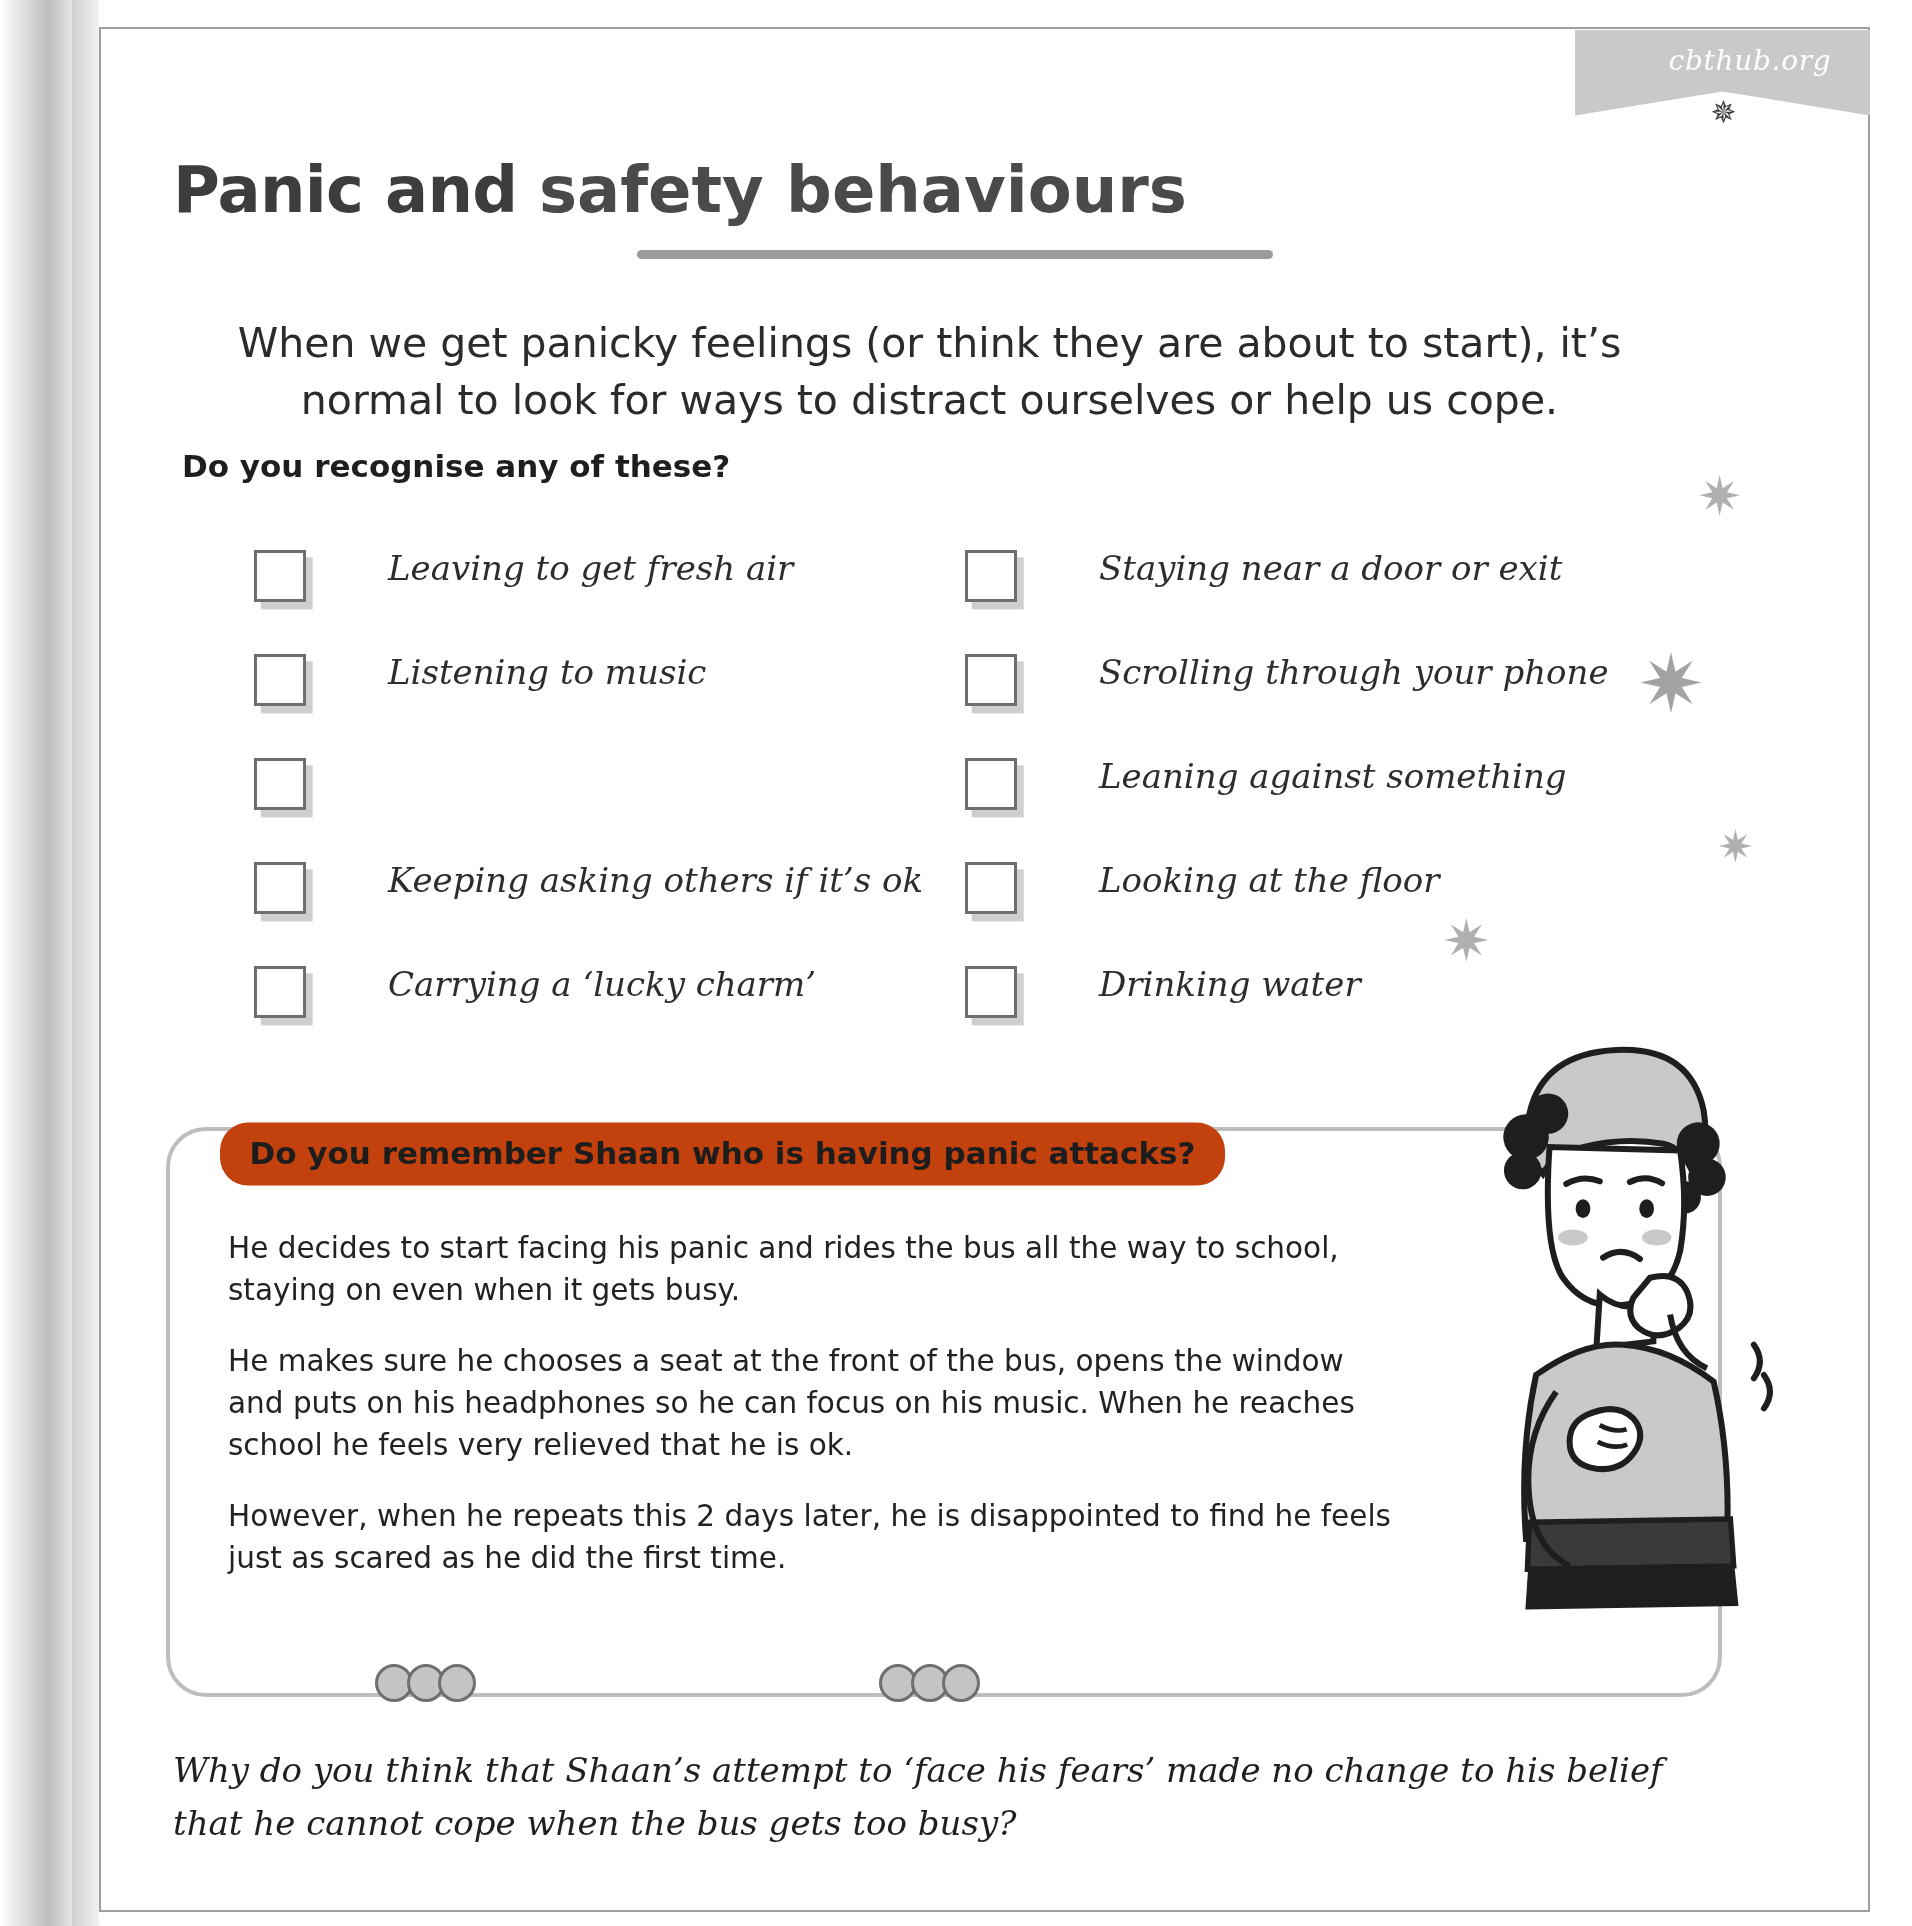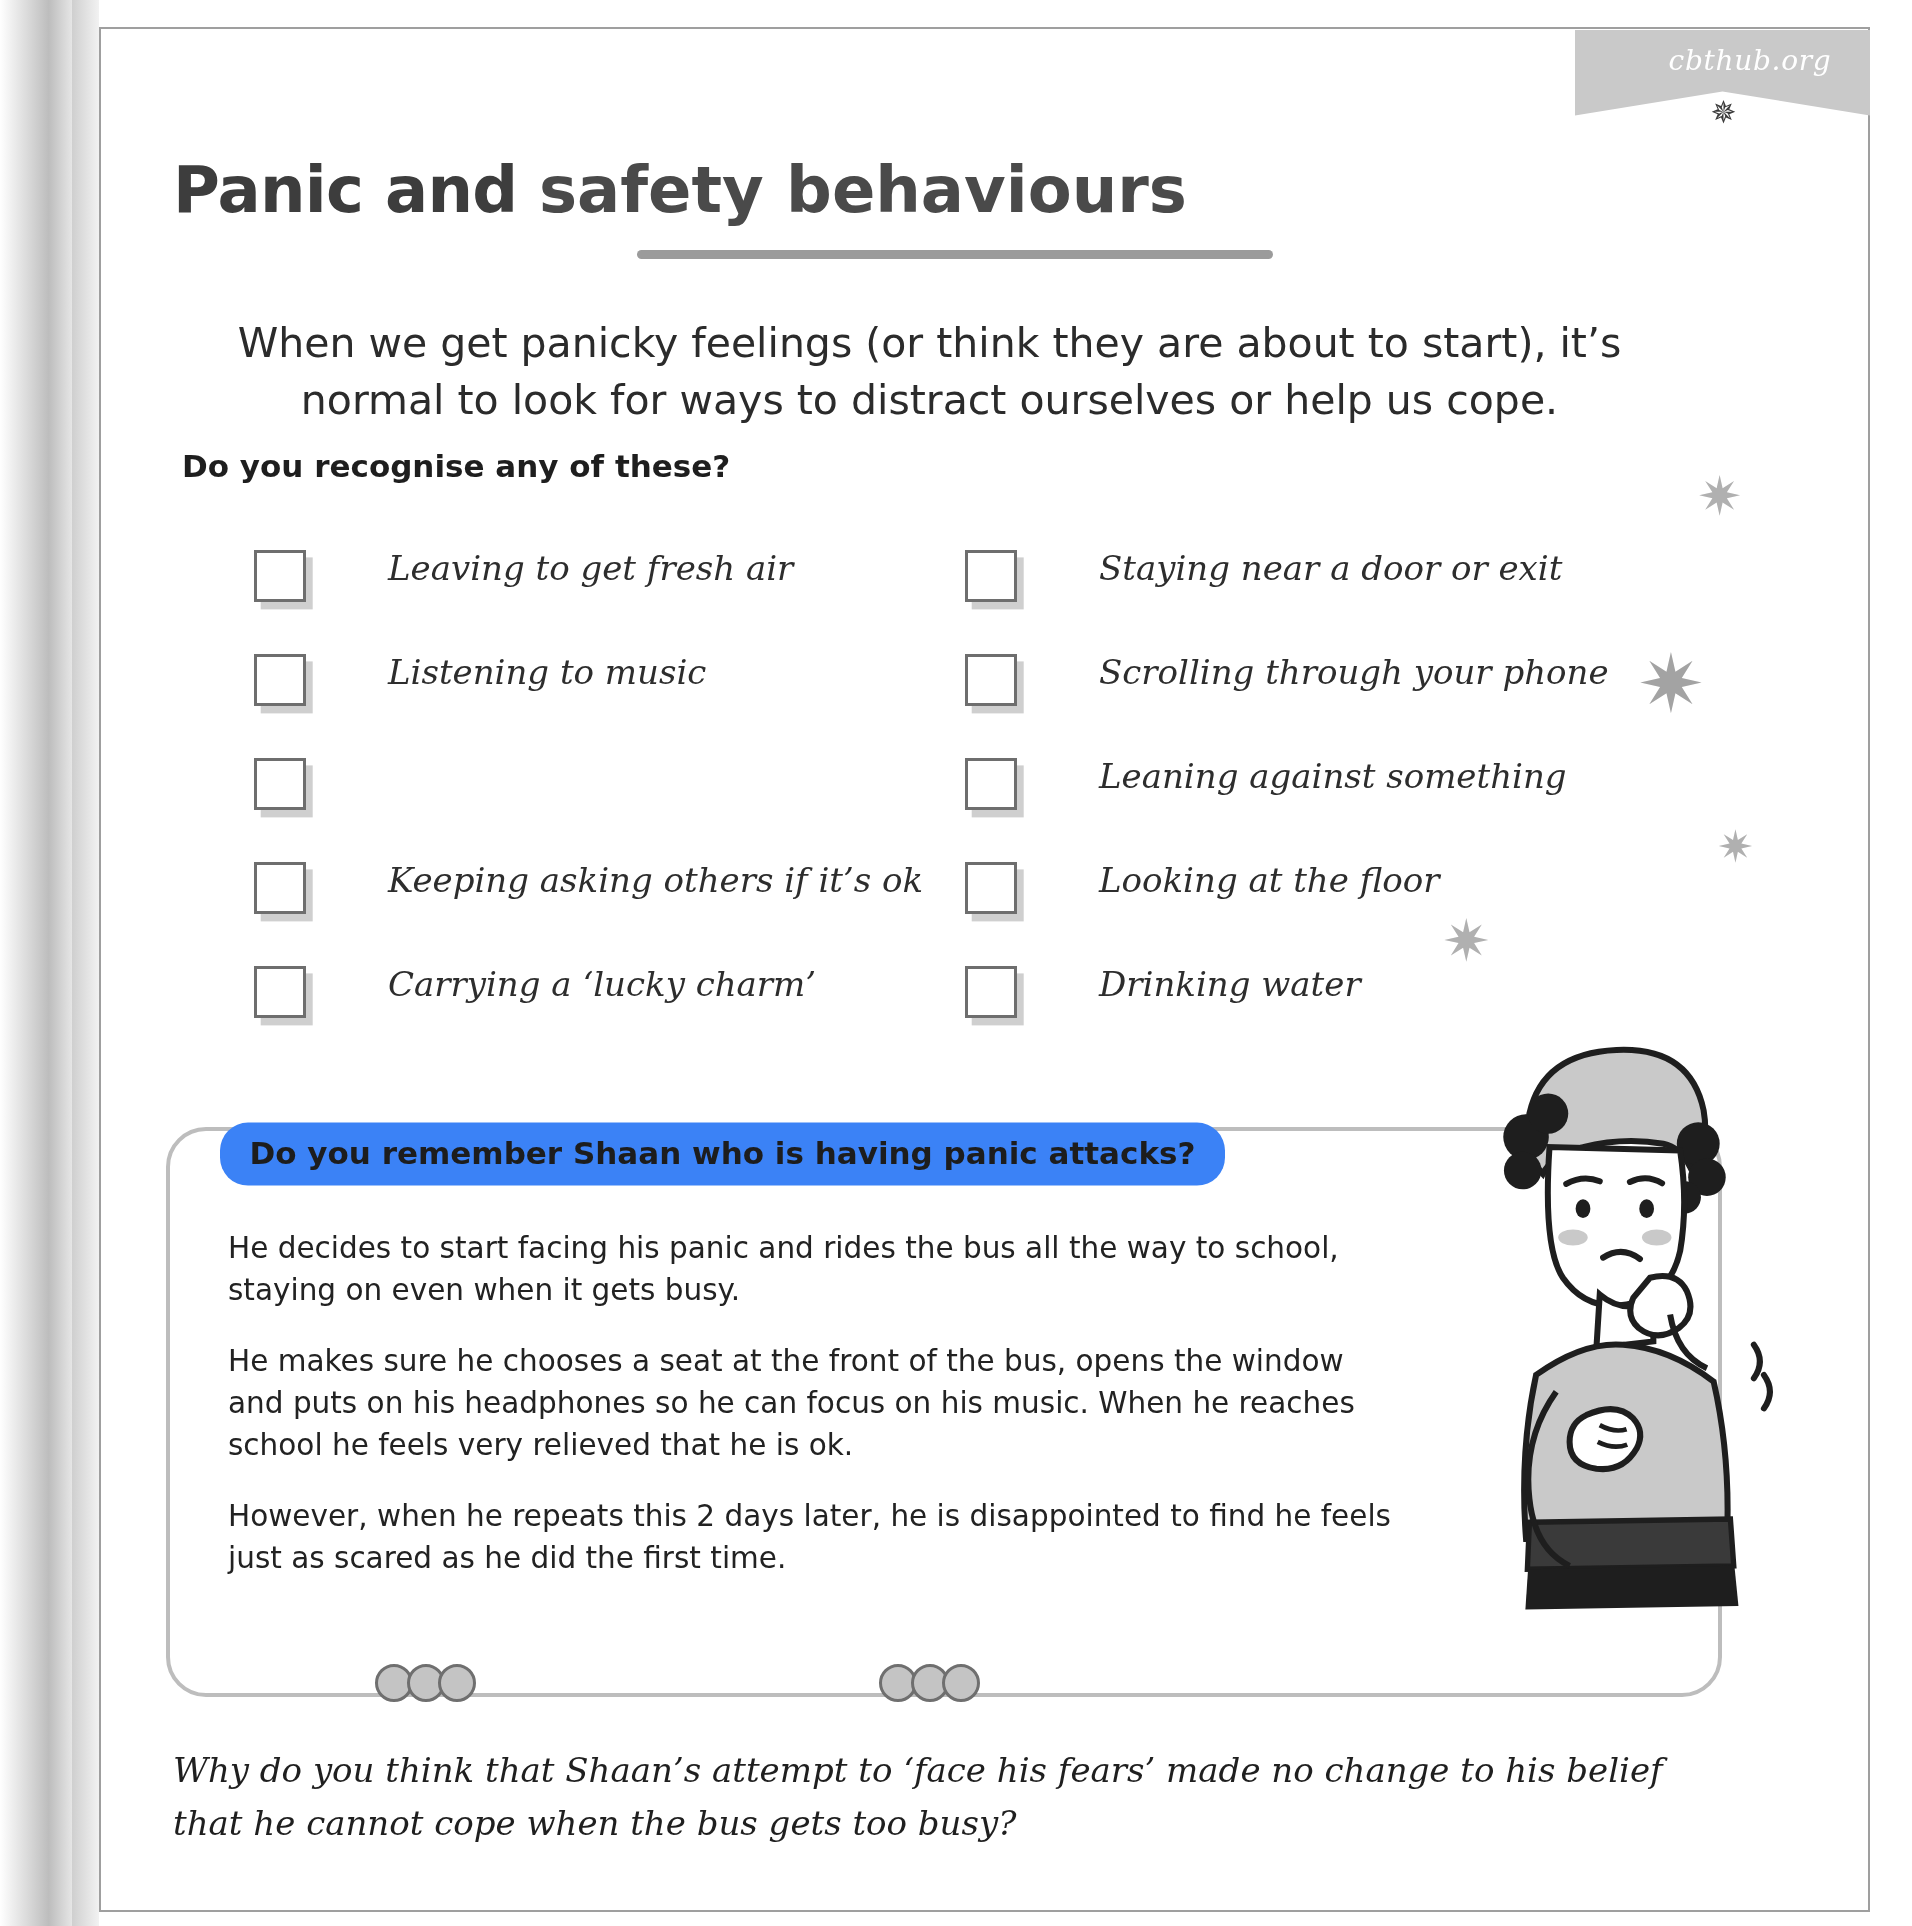--- a/index.html
+++ b/index.html
@@ -195,21 +195,21 @@
     height: 570px;
     border: 4.7px solid #bdbdbd;
     border-radius: 40px;
     box-sizing: border-box;
     background: #ffffff;
   }
   .story-header {
     position: absolute;
     left: 220px;
     top: 1127px;
-    background: #3b82f6;
+    background: #c2410c;
     border-radius: 28px;
     padding: 12px 29.5px 14.8px 29.5px;
     font-family: "DejaVu Sans", sans-serif;
     font-weight: bold;
     font-size: 31px;
     color: #1d1d1d;
     white-space: nowrap;
     transform: translateY(-50%);
     margin-top: 27px;
   }

